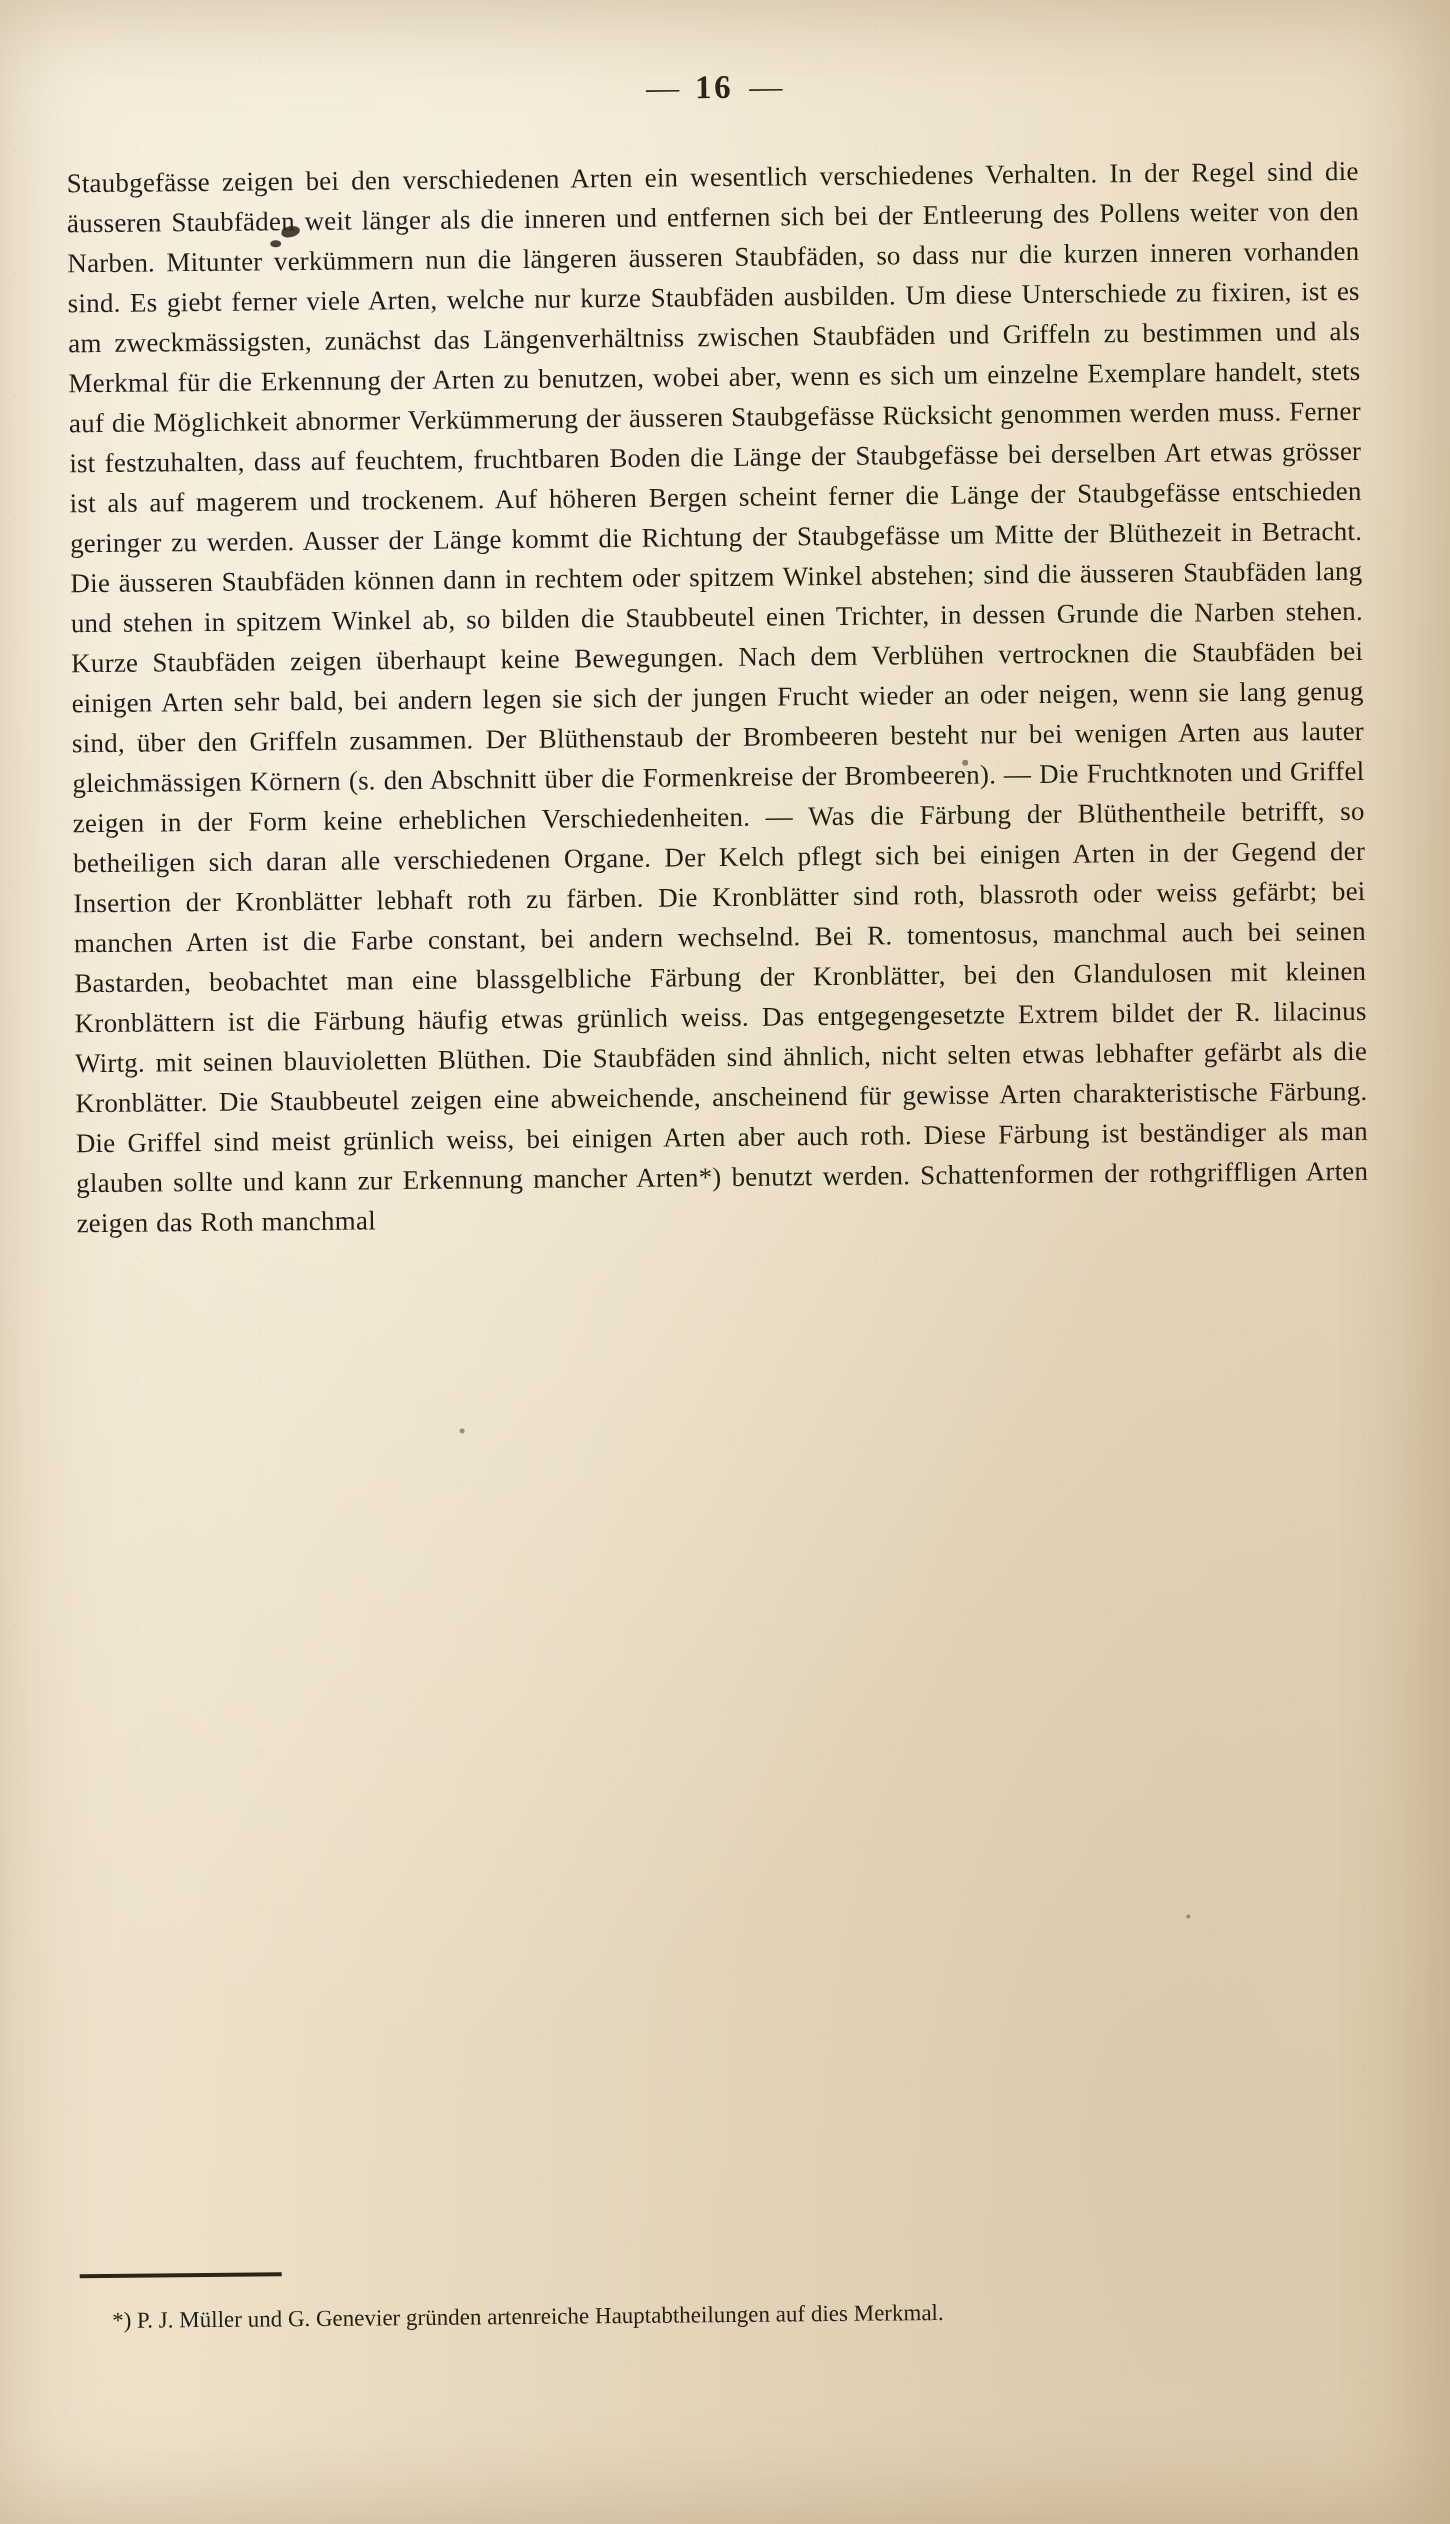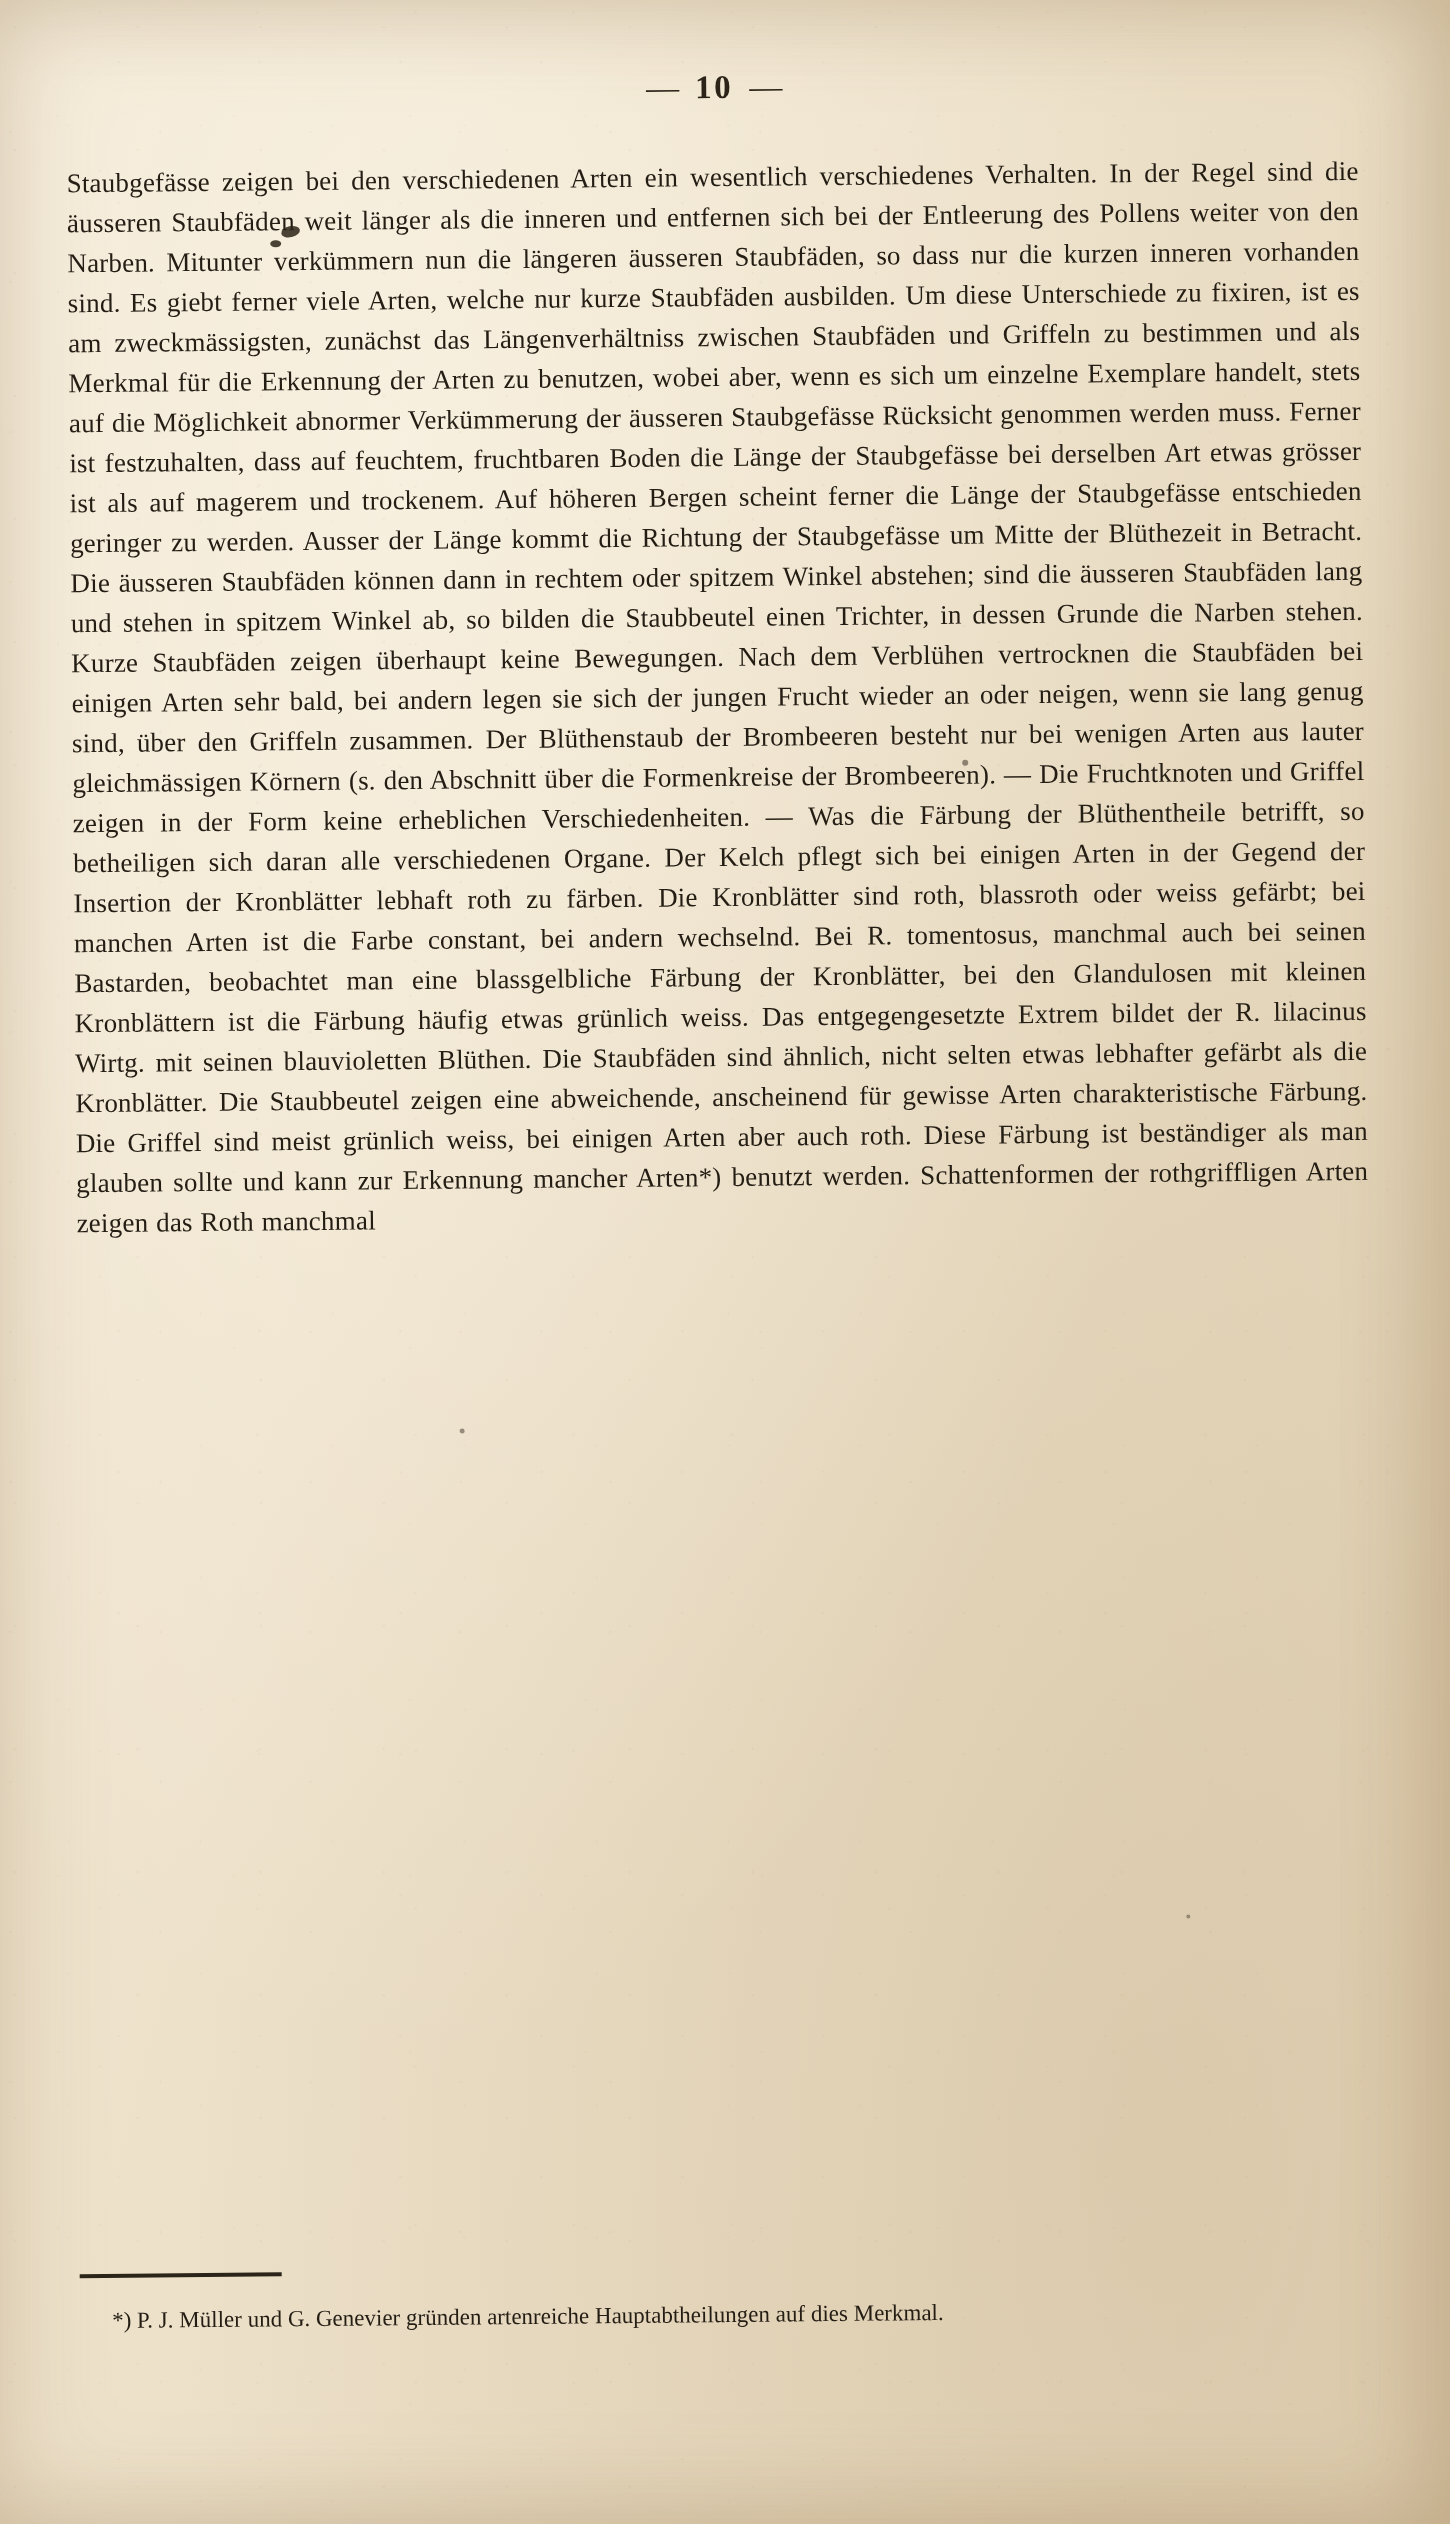--- a/index.html
+++ b/index.html
@@ -117,21 +117,21 @@
 </style>
 </head>
 <body>
 
 <div class="paper"></div>
 <div class="grain"></div>
 
 <div class="page">
 
   <div class="page-header">
-    <span class="dash">—</span><span>10</span><span class="dash">—</span>
+    <span class="dash">—</span><span>16</span><span class="dash">—</span>
   </div>
 
   <div class="body-text">
     <p>Staubgefässe zeigen bei den verschiedenen Arten ein wesentlich verschiedenes Verhalten. In der Regel sind die äusseren Staubfäden weit länger als die inneren und entfernen sich bei der Entleerung des Pollens weiter von den Narben. Mitunter verkümmern nun die längeren äusseren Staubfäden, so dass nur die kurzen inneren vorhanden sind. Es giebt ferner viele Arten, welche nur kurze Staubfäden ausbilden. Um diese Unterschiede zu fixiren, ist es am zweckmässigsten, zunächst das Längenverhältniss zwischen Staubfäden und Griffeln zu bestimmen und als Merkmal für die Erkennung der Arten zu benutzen, wobei aber, wenn es sich um einzelne Exemplare handelt, stets auf die Möglichkeit abnormer Verkümmerung der äusseren Staubgefässe Rücksicht genommen werden muss. Ferner ist festzuhalten, dass auf feuchtem, fruchtbaren Boden die Länge der Staubgefässe bei derselben Art etwas grösser ist als auf magerem und trockenem. Auf höheren Bergen scheint ferner die Länge der Staubgefässe entschieden geringer zu werden. Ausser der Länge kommt die Richtung der Staubgefässe um Mitte der Blüthezeit in Betracht. Die äusseren Staubfäden können dann in rechtem oder spitzem Winkel abstehen; sind die äusseren Staubfäden lang und stehen in spitzem Winkel ab, so bilden die Staubbeutel einen Trichter, in dessen Grunde die Narben stehen. Kurze Staubfäden zeigen überhaupt keine Bewegungen. Nach dem Verblühen vertrocknen die Staubfäden bei einigen Arten sehr bald, bei andern legen sie sich der jungen Frucht wieder an oder neigen, wenn sie lang genug sind, über den Griffeln zusammen. Der Blüthenstaub der Brombeeren besteht nur bei wenigen Arten aus lauter gleichmässigen Körnern (s. den Abschnitt über die Formenkreise der Brombeeren). — Die Fruchtknoten und Griffel zeigen in der Form keine erheblichen Verschiedenheiten. — Was die Färbung der Blüthentheile betrifft, so betheiligen sich daran alle verschiedenen Organe. Der Kelch pflegt sich bei einigen Arten in der Gegend der Insertion der Kronblätter lebhaft roth zu färben. Die Kronblätter sind roth, blassroth oder weiss gefärbt; bei manchen Arten ist die Farbe constant, bei andern wechselnd. Bei R. tomentosus, manchmal auch bei seinen Bastarden, beobachtet man eine blassgelbliche Färbung der Kronblätter, bei den Glandulosen mit kleinen Kronblättern ist die Färbung häufig etwas grünlich weiss. Das entgegengesetzte Extrem bildet der R. lilacinus Wirtg. mit seinen blauvioletten Blüthen. Die Staubfäden sind ähnlich, nicht selten etwas lebhafter gefärbt als die Kronblätter. Die Staubbeutel zeigen eine abweichende, anscheinend für gewisse Arten charakteristische Färbung. Die Griffel sind meist grünlich weiss, bei einigen Arten aber auch roth. Diese Färbung ist beständiger als man glauben sollte und kann zur Erkennung mancher Arten*) benutzt werden. Schattenformen der rothgriffligen Arten zeigen das Roth manchmal</p>
   </div>
 
   <div class="rule"></div>
 
   <div class="footnote">
     <span class="indent">*) P. J. Müller und G. Genevier gründen artenreiche Hauptabtheilungen auf dies Merkmal.</span>

